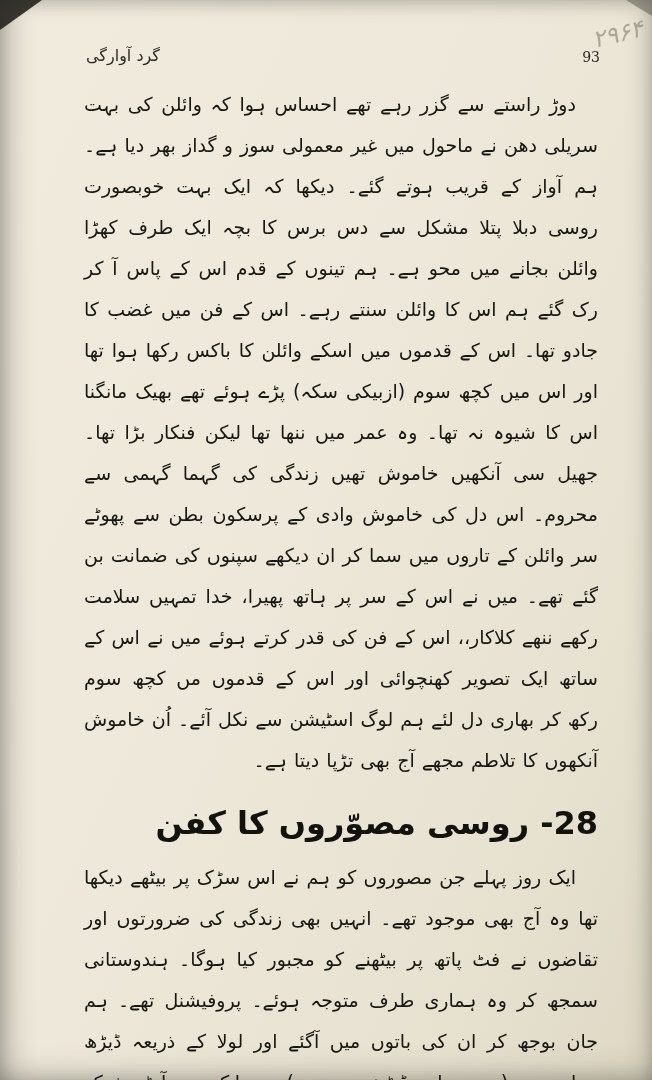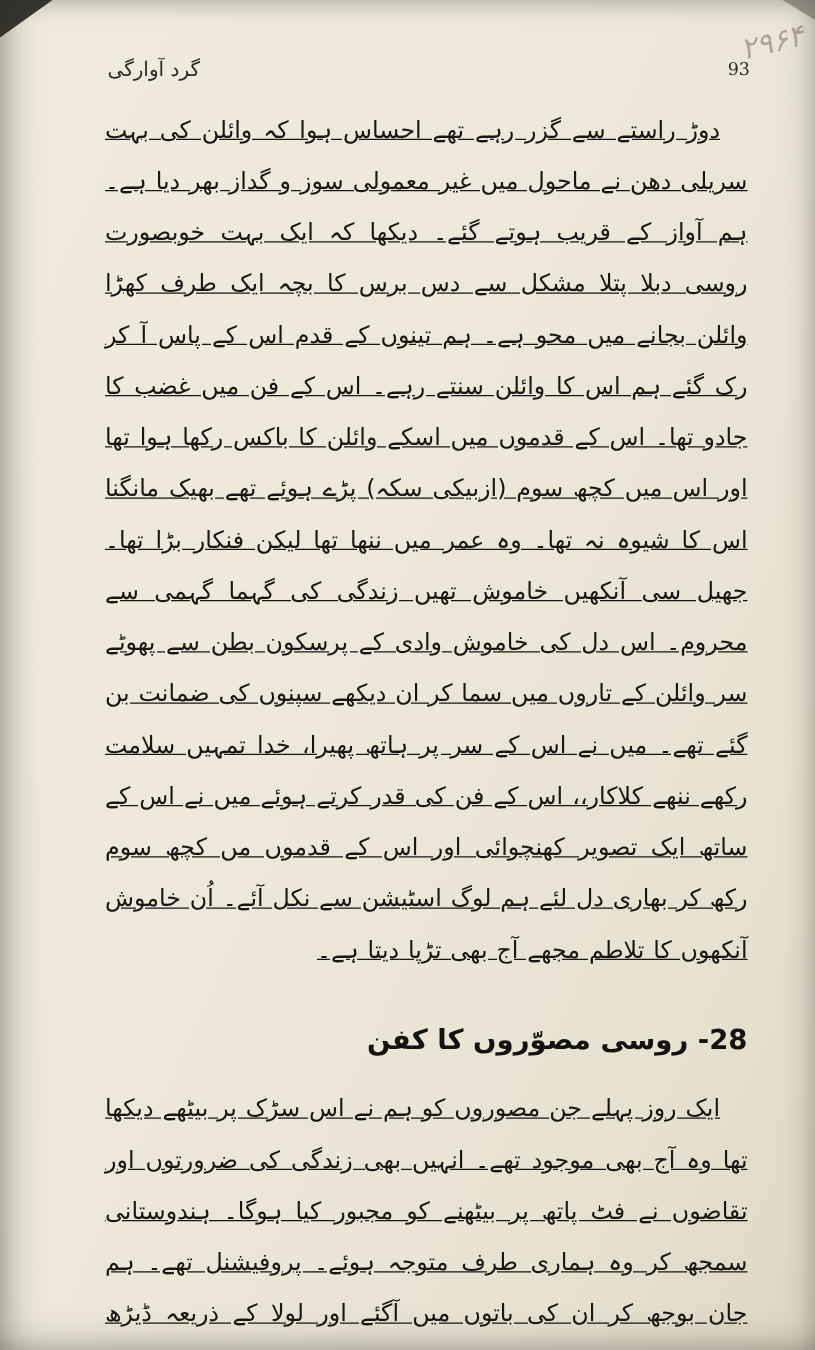--- a/index.html
+++ b/index.html
@@ -41,21 +41,21 @@
     opacity: 0.45;
   }
   .header {
     position: absolute;
     top: 46px;
     left: 86px;
     right: 52px;
     display: flex;
     flex-direction: row;
     justify-content: space-between;
-    align-items: center;
+    align-items: flex-end;
     direction: ltr;
   }
   .book-title {
     font-size: 16px;
     color: #2b2a26;
     direction: rtl;
   }
   .page-number {
     font-size: 14px;
     color: #2b2a26;
@@ -82,25 +82,24 @@
     color: #171713;
   }
   .para {
     margin: 0;
     font-size: 19px;
     line-height: 41px;
     text-align: justify;
     text-justify: inter-word;
     text-indent: 22px;
     word-spacing: 1px;
-    text-decoration: underline;
   }
   .heading {
-    margin: 32px 0 14px 0;
-    font-size: 22px;
+    margin: 22px 0 14px 0;
+    font-size: 32px;
     font-weight: bold;
     color: #12120e;
     text-align: right;
     line-height: 40px;
   }
   .para.second {
     margin-top: 4px;
   }
 </style>
 </head>

